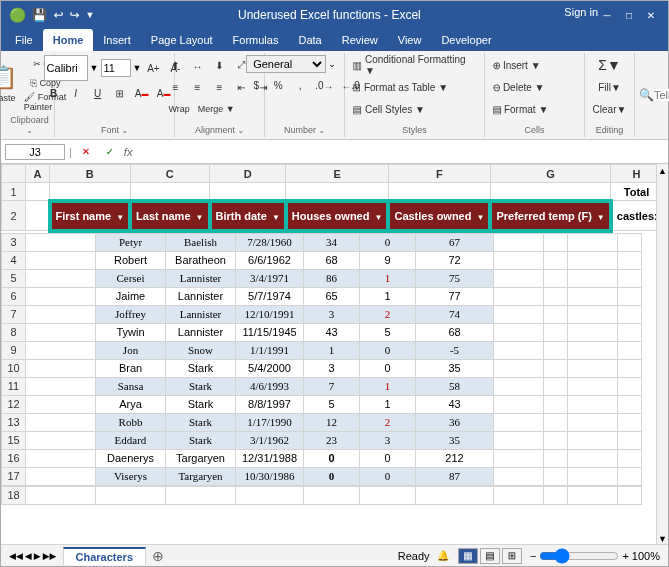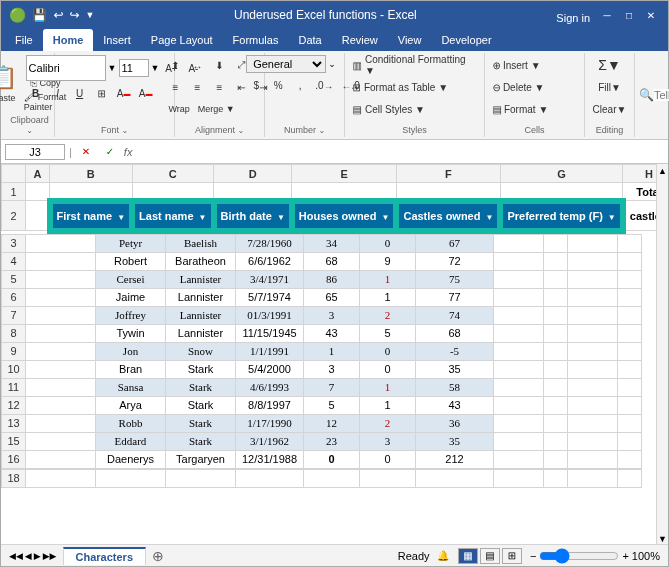--- a/index.html
+++ b/index.html
@@ -11,21 +11,21 @@
       color: white;
       height: 28px;
       display: flex;
       align-items: center;
       justify-content: space-between;
       padding: 0 8px;
       font-size: 12px;
     }
     .title-bar-left { display: flex; align-items: center; gap: 6px; }
     .title-bar-center { flex: 1; text-align: center; font-size: 12px; }
-    .title-bar-right { display: flex; align-items: flex-end; gap: 8px; font-size: 11px; }
+    .title-bar-right { display: flex; align-items: flex-start; font-size: 11px; }
     .window-controls { display: flex; gap: 4px; }
     .win-btn { width: 18px; height: 18px; display: flex; align-items: center; justify-content: center; font-size: 10px; color: white; cursor: pointer; }
     .qa-btn { font-size: 12px; color: white; cursor: pointer; }
 
     
     .ribbon-tabs {
       background: #2b579a;
       display: flex;
       align-items: flex-end;
       height: 22px;
@@ -105,24 +105,24 @@
     .row-header { width: 24px; }
     td.cell {
       border: 1px solid #d4d4d4;
       padding: 1px 4px;
       white-space: nowrap;
       height: 18px;
       min-width: 24px;
     }
     td.data-cell { text-align: center; }
     .tbl-header-cell {
-      background: #0369a1;
+      background: #7f1d1d;
       color: white;
       font-weight: 600;
-      border: 6px solid #14b8a6;
+      border: 4px solid #14b8a6;
       padding: 2px 4px;
       text-align: right;
       white-space: nowrap;
       height: 30px;
       vertical-align: middle;
       font-size: 11px;
     }
     .tbl-header-cell .filter-arrow {
       font-size: 8px;
       margin-left: 2px;
@@ -173,21 +173,21 @@
       width: 44px;
       height: 58px;
       flex-direction: column;
       font-size: 9px;
       gap: 2px;
       border-radius: 3px;
       cursor: pointer;
     }
 
     .font-box {
-      width: 80px;
+      width: 44px;
       height: 18px;
       border: 1px solid #aaa;
       padding: 12px 2px;
       font-size: 11px;
     }
     .size-box {
       width: 30px;
       height: 18px;
       border: 1px solid #aaa;
       padding: 0 2px;
@@ -524,21 +524,21 @@
       <td class="cell"></td>
       <td class="cell"></td>
       <td class="cell"></td>
       <td class="cell"></td>
     </tr>
             <tr>
       <td class="row-header">7</td>
       <td class="cell"></td>
       <td class="cell data-cell row-light">Joffrey</td>
       <td class="cell data-cell row-light">Lannister</td>
-      <td class="cell data-cell row-light">01/3/1991</td>
+      <td class="cell data-cell row-light">12/10/1991</td>
       <td class="cell data-cell row-light" style="">3</td>
       <td class="cell data-cell row-light cell-red">2</td>
       <td class="cell data-cell row-light">74</td>
       <td class="cell"></td>
       <td class="cell"></td>
       <td class="cell"></td>
       <td class="cell"></td>
     </tr>
             <tr>
       <td class="row-header">8</td>
@@ -640,20 +640,34 @@
     </tr>
             <tr>
       <td class="row-header">16</td>
       <td class="cell"></td>
       <td class="cell data-cell row-white">Daenerys</td>
       <td class="cell data-cell row-white">Targaryen</td>
       <td class="cell data-cell row-white">12/31/1988</td>
       <td class="cell data-cell row-white cell-bold" style="font-weight:bold;">0</td>
       <td class="cell data-cell row-white ">0</td>
       <td class="cell data-cell row-white">212</td>
+      <td class="cell"></td>
+      <td class="cell"></td>
+      <td class="cell"></td>
+      <td class="cell"></td>
+    </tr>
+            <tr>
+      <td class="row-header">17</td>
+      <td class="cell"></td>
+      <td class="cell data-cell row-light">Viserys</td>
+      <td class="cell data-cell row-light">Targaryen</td>
+      <td class="cell data-cell row-light">10/30/1986</td>
+      <td class="cell data-cell row-light cell-bold" style="font-weight:bold;">0</td>
+      <td class="cell data-cell row-light ">0</td>
+      <td class="cell data-cell row-light">87</td>
       <td class="cell"></td>
       <td class="cell"></td>
       <td class="cell"></td>
       <td class="cell"></td>
     </tr>
           </tbody>
       </table>
 
       <table class="sheet" style="border-top:none;">
         <colgroup>

